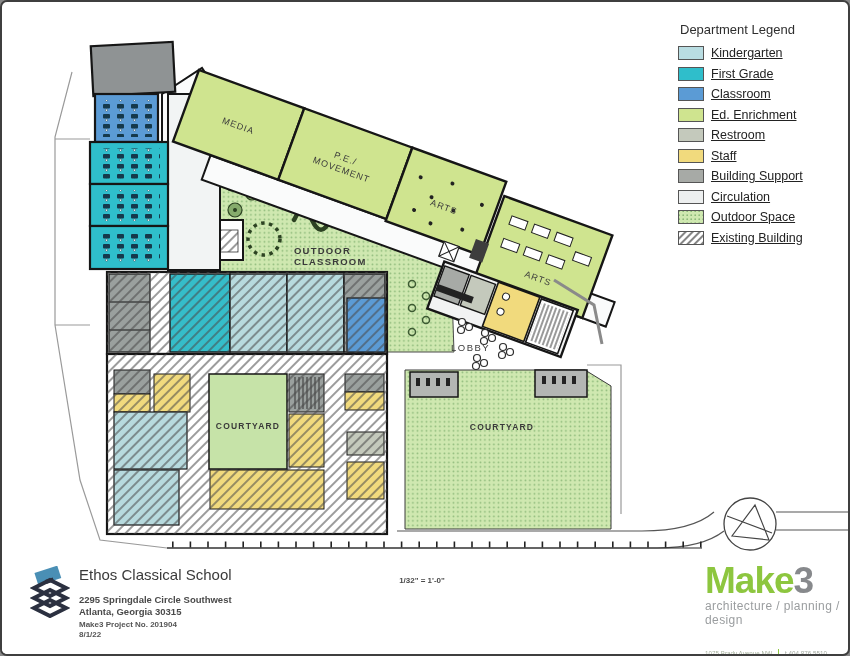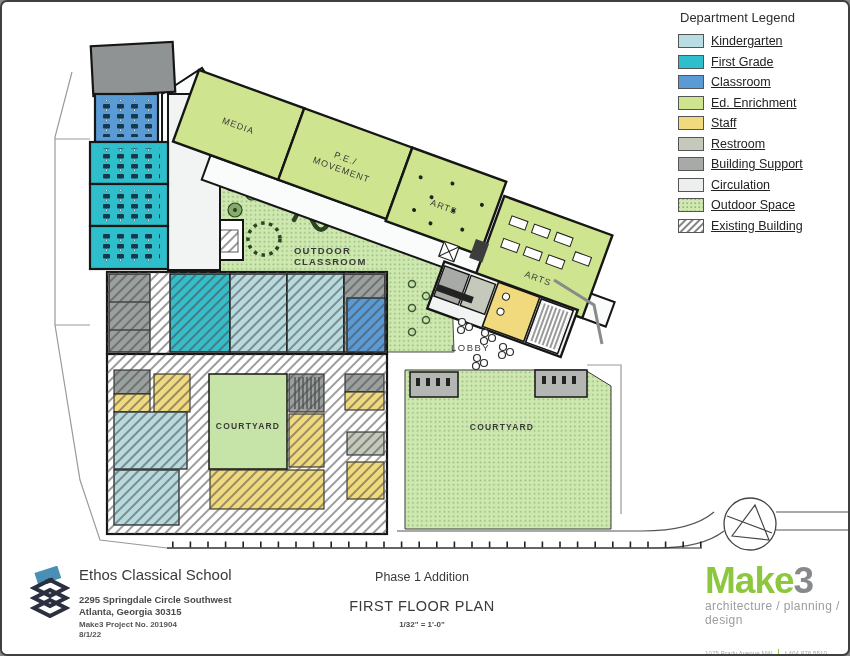--- a/index.html
+++ b/index.html
@@ -4,21 +4,21 @@
 <style>
   html,body{margin:0;padding:0;background:#888;}
   .sheet{
     position:relative;width:846px;height:652px;margin:0 auto;
     background:#ffffff;border:2px solid #3f3f3f;border-radius:7px;overflow:hidden;
     font-family:"Liberation Sans","DejaVu Sans",sans-serif;color:#333;
   }
   svg text{font-family:"Liberation Sans","DejaVu Sans",sans-serif;}
   .plan-svg{position:absolute;left:0;top:0;}
   
-  .legend{position:absolute;left:676px;top:8px;width:166px;}
+  .legend{position:absolute;left:676px;top:20px;width:166px;}
   .legend-title{font-size:13px;color:#2e2e2e;margin:0 0 9px 2px;}
   .legend-item{display:flex;align-items:center;margin-bottom:6.5px;height:14px;}
   .legend-item svg{flex:0 0 auto;display:block;}
   .legend-label{font-size:12.5px;color:#222;margin-left:7px;white-space:nowrap;text-decoration:underline;}
   
   .titleblock{position:absolute;left:0;top:556px;width:750px;height:96px;background:#fff;}
   .tb-left{position:absolute;left:28px;top:8px;display:flex;}
   .tb-left-text{margin-left:9px;}
   .school-name{font-size:15px;color:#3a3a3a;}
   .school-addr{font-size:9.5px;color:#4a4a4a;font-weight:bold;line-height:1.25;margin-top:11px;}
@@ -285,29 +285,29 @@
       <span class="legend-label">Classroom</span>
     </div>
     <div class="legend-item">
       <svg width="26" height="14">
           <rect x="0.5" y="0.5" width="25" height="13" stroke="#555" fill="#cfe48f"></rect>
         </svg>
       <span class="legend-label">Ed. Enrichment</span>
     </div>
     <div class="legend-item">
       <svg width="26" height="14">
+          <rect x="0.5" y="0.5" width="25" height="13" stroke="#555" fill="#c4c9bc"></rect>
+        </svg>
+      <span class="legend-label">Restroom</span>
+    </div>
+    <div class="legend-item">
+      <svg width="26" height="14">
           <rect x="0.5" y="0.5" width="25" height="13" stroke="#555" fill="#f1da7d"></rect>
         </svg>
       <span class="legend-label">Staff</span>
-    </div>
-    <div class="legend-item">
-      <svg width="26" height="14">
-          <rect x="0.5" y="0.5" width="25" height="13" stroke="#555" fill="#c4c9bc"></rect>
-        </svg>
-      <span class="legend-label">Restroom</span>
     </div>
     <div class="legend-item">
       <svg width="26" height="14">
           <rect x="0.5" y="0.5" width="25" height="13" stroke="#555" fill="#a7aaa6"></rect>
         </svg>
       <span class="legend-label">Building Support</span>
     </div>
     <div class="legend-item">
       <svg width="26" height="14">
           <rect x="0.5" y="0.5" width="25" height="13" stroke="#555" fill="#edefef"></rect>
@@ -359,22 +359,20 @@
           <div>Atlanta, Georgia 30315</div>
         </div>
         <div class="proj-meta">
           <div>Make3 Project No. 201904</div>
           <div>8/1/22</div>
         </div>
       </div>
     </div>
 
     <div class="tb-center">
-      <div class="phase">Phase 1 Addition</div>
-      <div class="plan-title">FIRST FLOOR PLAN</div>
       <div class="scale">1/32" = 1'-0"</div>
     </div>
 
     <div class="tb-right">
       <div class="make3-logo"><span class="make3-green">Make</span><span class="make3-gray">3</span></div>
       <div class="make3-tagline">architecture / planning / design</div>
       <div class="make3-contact">
         <div class="make3-col1">
           <div>1075 Brady Avenue NW</div>
           <div>Atlanta, Georgia 30318</div>

